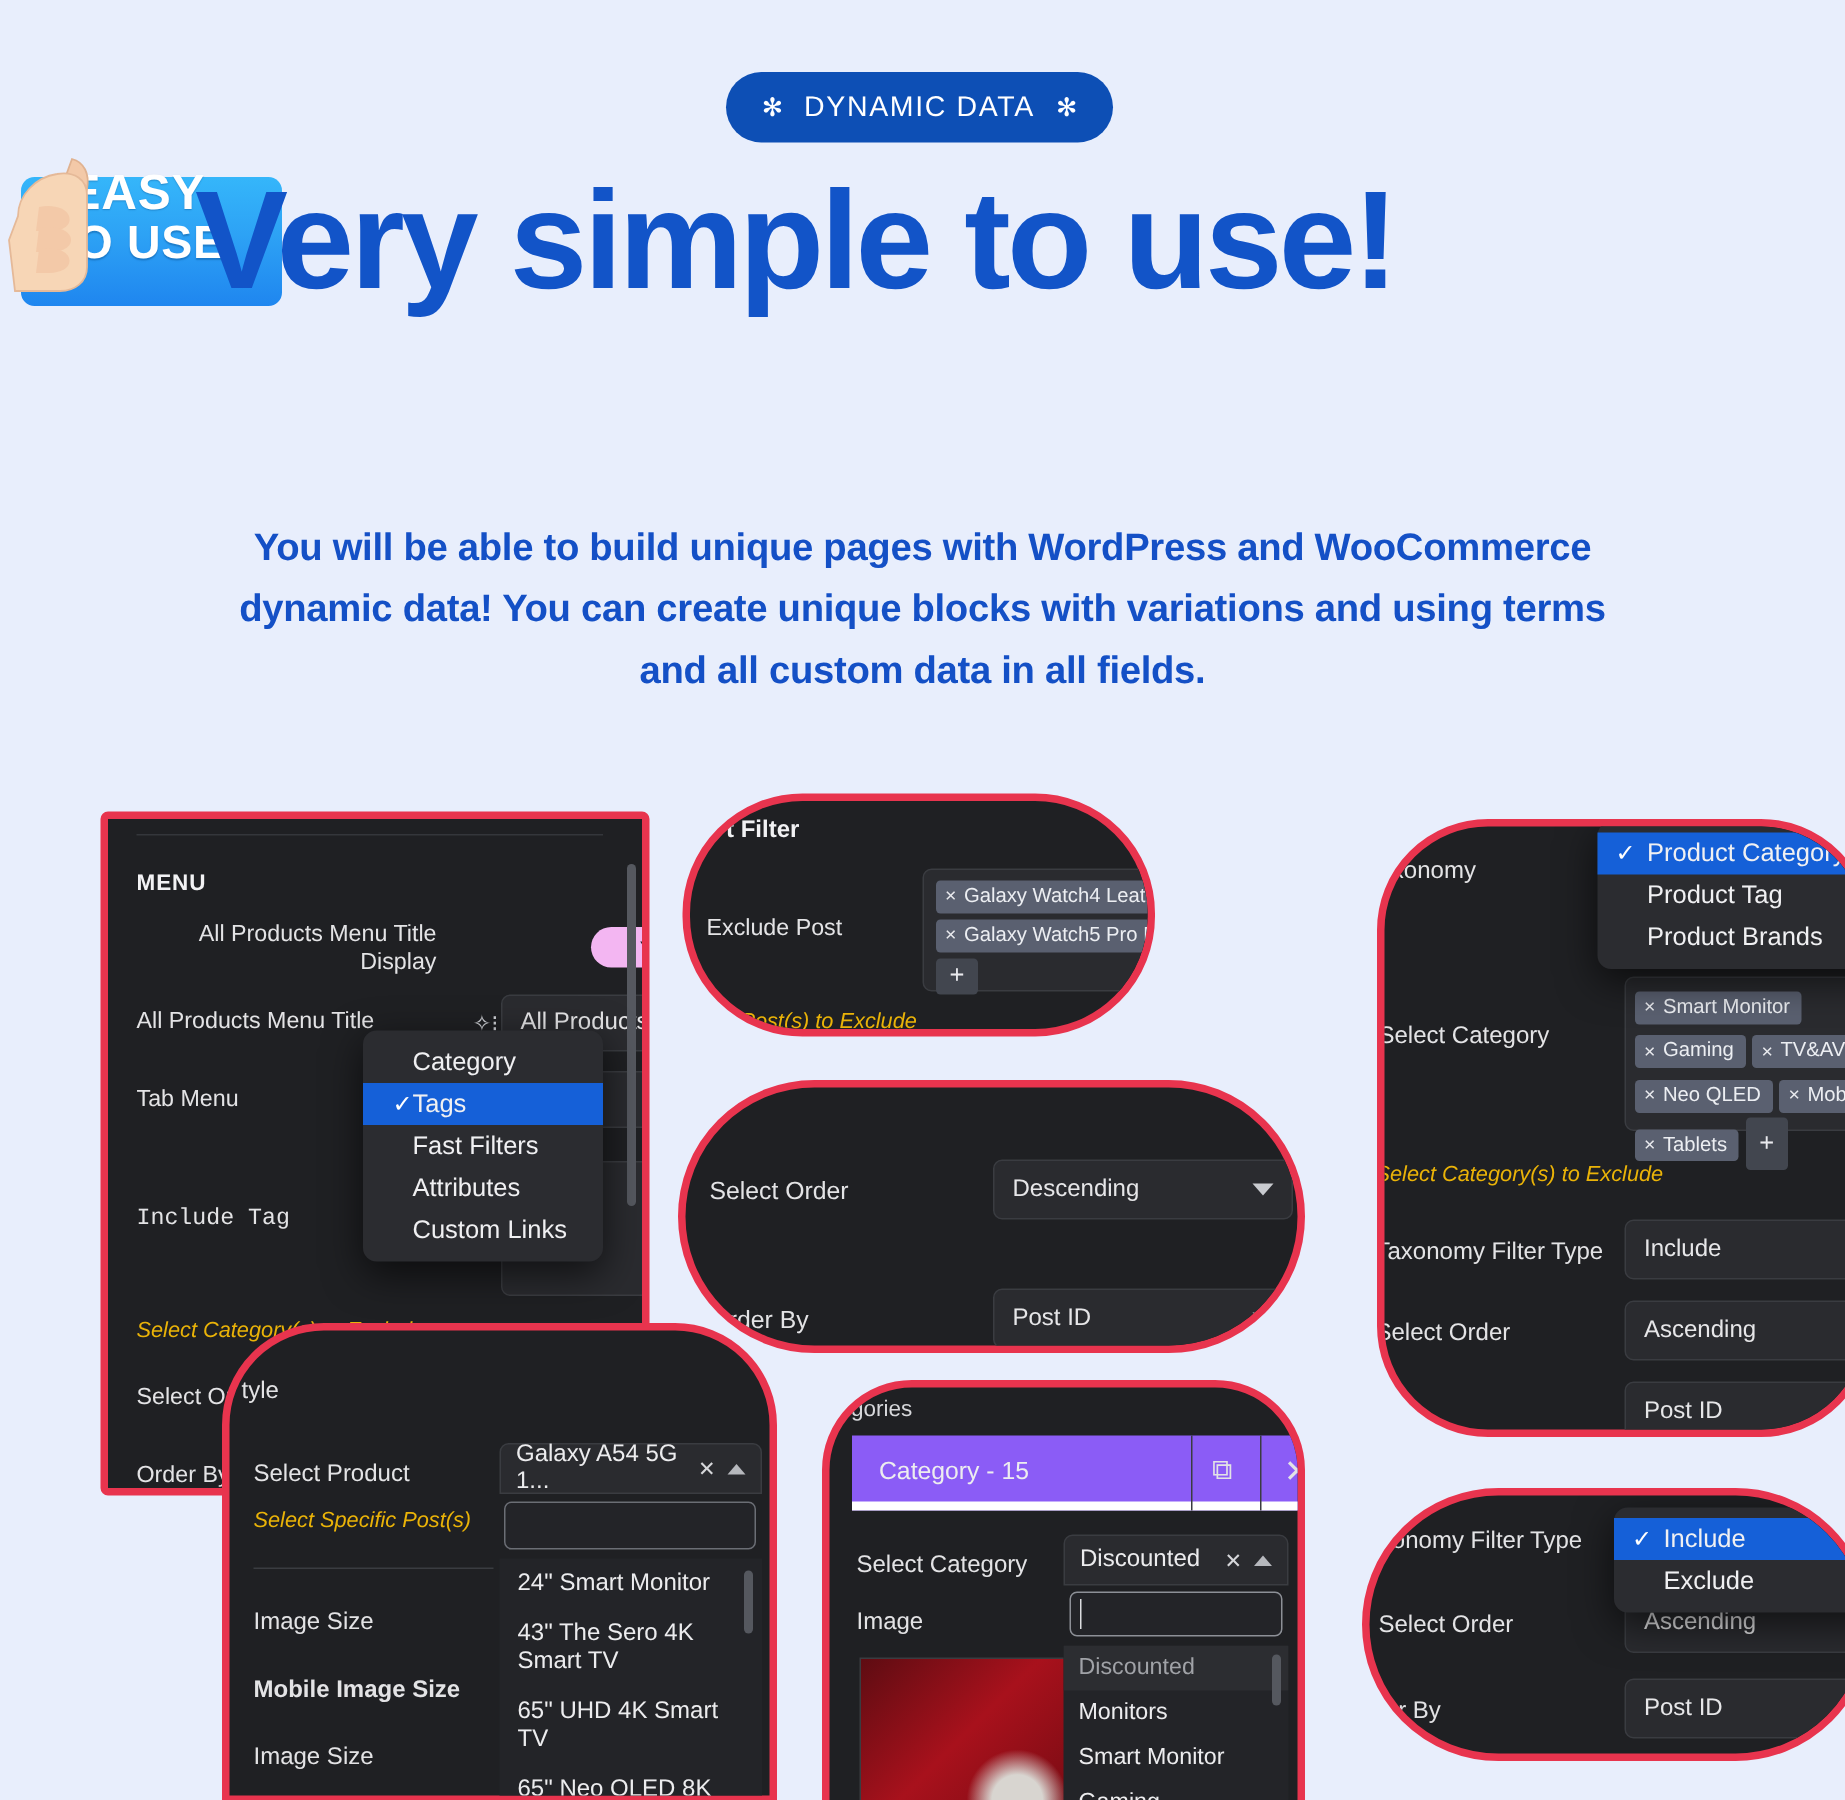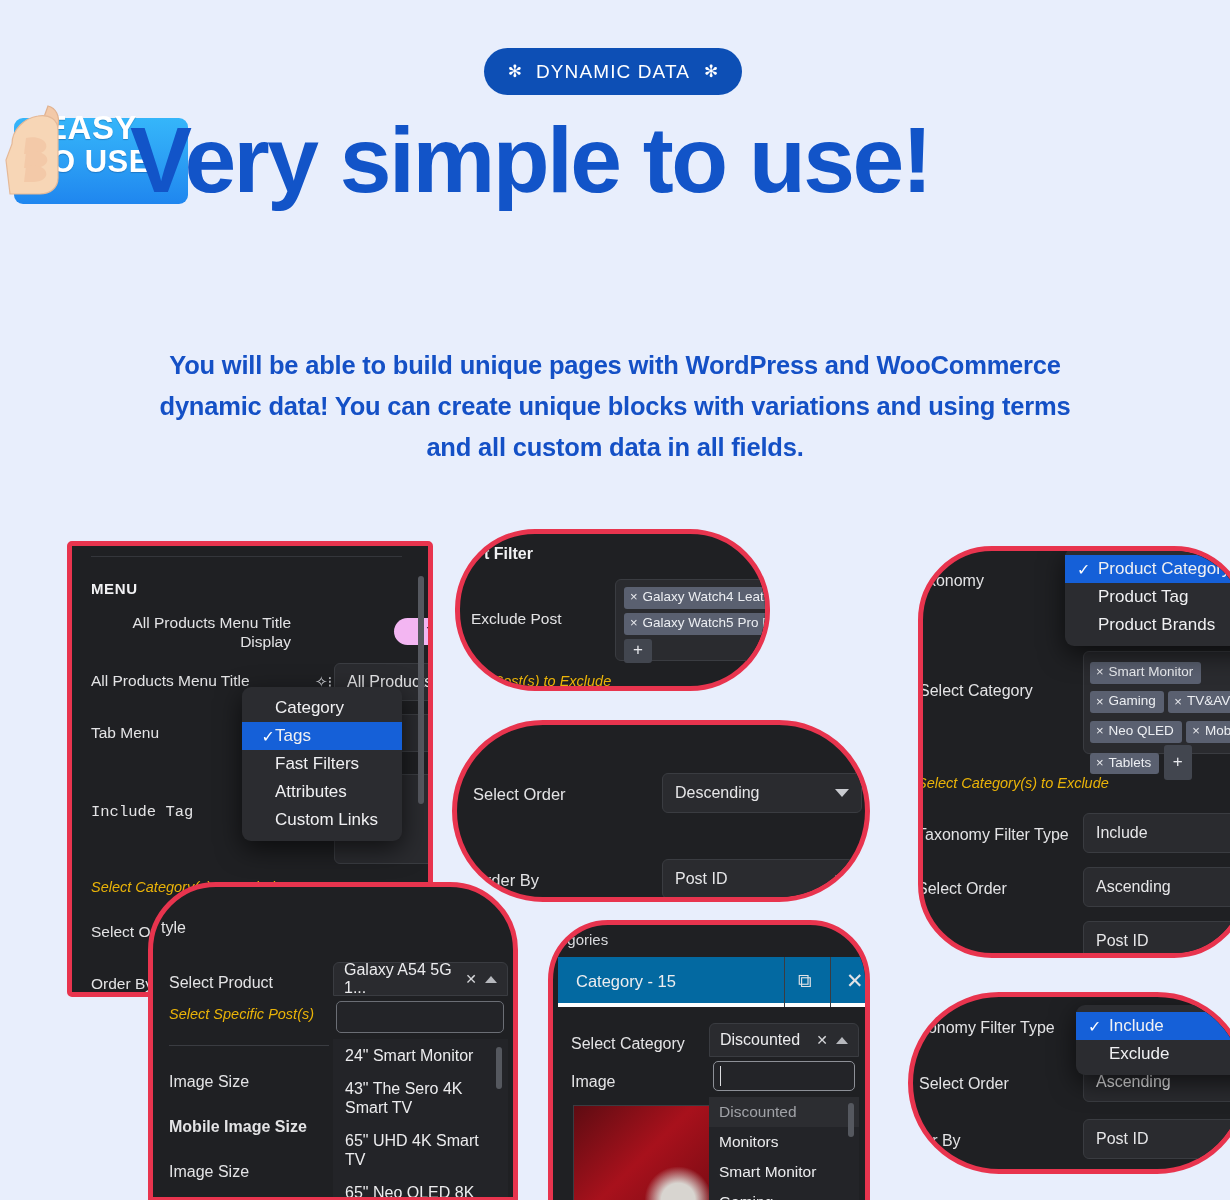--- a/index.html
+++ b/index.html
@@ -161,21 +161,21 @@
   #p6 .searchbox { position:absolute; left:183px; top:114px; width:168px; height:32px;
       background:#232428; border:1px solid #6b6e75; border-radius:5px; }
   #p6 .optlist { position:absolute; left:180px; top:152px; width:175px; height:168px;
       background:#232428; overflow:hidden; }
   #p6 .opt { padding:7px 10px 7px 12px; font-size:16px; color:#ececee; line-height:19px; }
   #p6 .sb { right:6px; top:8px; height:42px; }
 
   
   #p7 { left:548px; top:920px; width:322px; height:349px; border-radius:60px 60px 0 0; }
   #p7 .top { position:absolute; left:6px; top:6px; font-size:15px; color:#d7d8db; }
-  #p7 .hdr { position:absolute; left:5px; top:32px; width:322px; height:50px; background:#0369a1; border-bottom:4px solid #ffffff; }
+  #p7 .hdr { position:absolute; left:15px; top:32px; width:322px; height:50px; background:#8b5cf6; border-bottom:6px solid #ffffff; }
   #p7 .hdr .title { position:absolute; left:18px; top:15px; font-size:16.5px; color:#ededef; }
   #p7 .hdr .sep1 { position:absolute; left:226px; top:0; width:1px; height:50px; background:#3a3c41; }
   #p7 .hdr .sep2 { position:absolute; left:272px; top:0; width:1px; height:50px; background:#3a3c41; }
   #p7 .hdr .copy { position:absolute; left:240px; top:13px; font-size:19px; color:#e2e3e6; }
   #p7 .hdr .close { position:absolute; left:288px; top:12px; font-size:21px; color:#e2e3e6; }
   #p7 .l-cat { position:absolute; left:18px; top:110px; font-size:16px; }
   #p7 .l-img { position:absolute; left:18px; top:148px; font-size:16px; }
   #p7 .thumb { position:absolute; left:20px; top:180px; width:170px; height:100px;
       background:radial-gradient(circle at 62% 96%, #d8d5d0 0 12%, rgba(200,195,190,0) 24%),
                  linear-gradient(135deg,#5e0c12 0%,#a8111c 45%,#6d0a11 100%);

